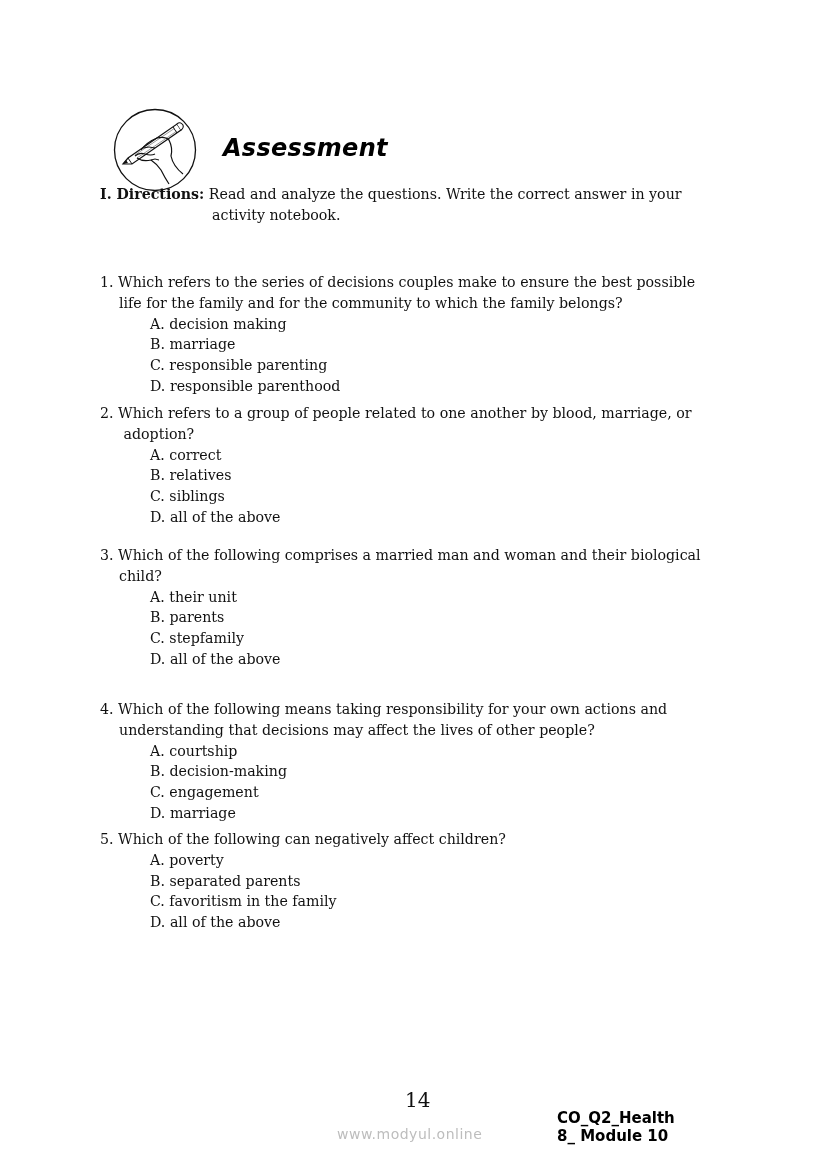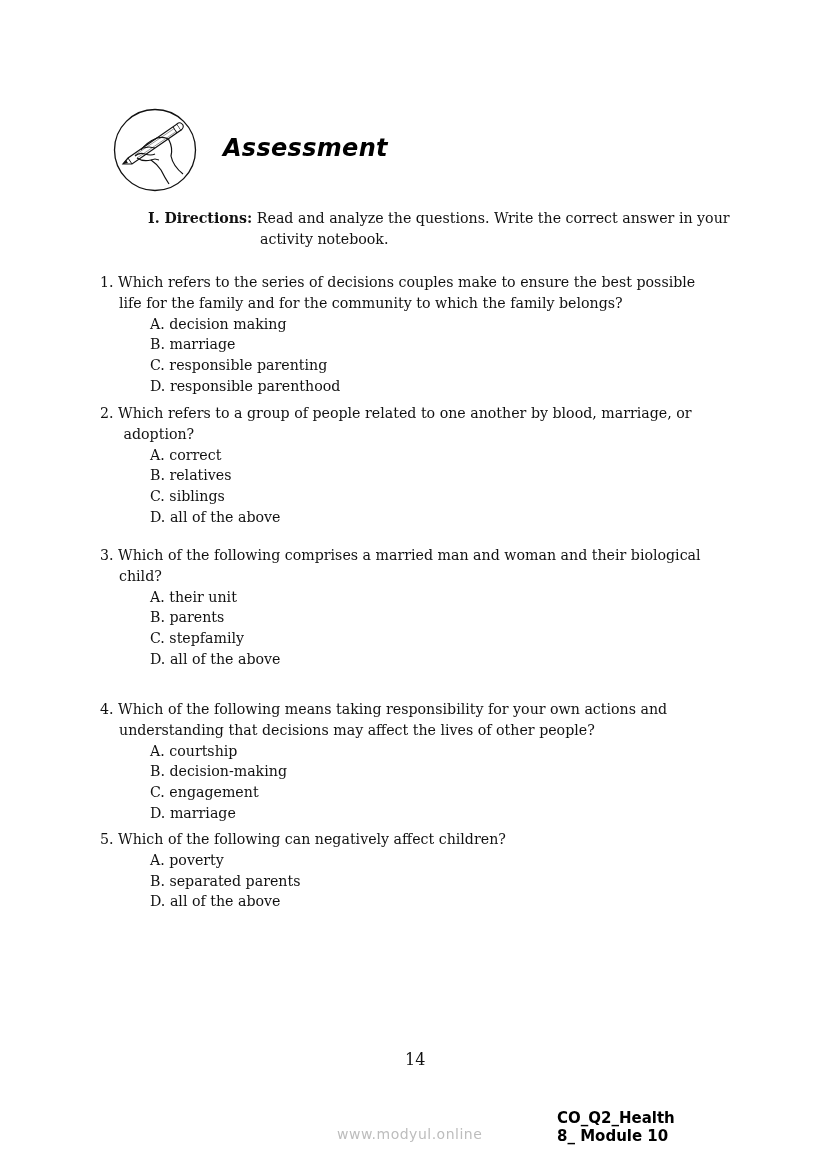--- a/index.html
+++ b/index.html
@@ -2,28 +2,28 @@
 <html><head>
 <meta charset="utf-8">
 <style>
   html, body { margin: 0; padding: 0; background: #ffffff; }
   body { width: 826px; height: 1169px; position: relative; overflow: hidden;
          font-family: "DejaVu Serif", "Liberation Serif", serif; color: #111; }
   .page { position: absolute; left: 0; top: 0; width: 658px; height: 1169px; }
   .icon-circle { position: absolute; left: 113px; top: 108px; width: 84px; height: 84px; }
   .title { position: absolute; left: 223px; top: 134px; font-family: "DejaVu Sans", sans-serif;
            font-weight: bold; font-style: italic; font-size: 24px; letter-spacing: 0.3px; color: #000; }
-  .directions { position: absolute; left: 100px; top: 208px; width: 628px; font-size: 14.2px; line-height: 21px; margin-left: 48px; }
+  .directions { position: absolute; left: 100px; top: 184px; width: 628px; font-size: 14.2px; line-height: 21px; }
   .directions .row1 { display: flex; justify-content: space-between; }
   .directions .label { font-weight: bold; }
   .directions .row2 { padding-left: 112px; }
   .q { position: absolute; left: 100px; width: 628px; font-size: 14.2px; line-height: 20.8px; }
   .q .stem { padding-left: 19px; text-indent: -19px; }
   .q .opt { padding-left: 50px; }
-  .pagenum { position: absolute; left: 405px; top: 1050px; font-size: 16px; }
+  .pagenum { position: absolute; left: 405px; top: 1088px; font-size: 20px; }
   .footer { position: absolute; left: 557px; top: 1109px; font-family: "DejaVu Sans", sans-serif;
             font-weight: bold; font-size: 15px; color: #000; }
   .watermark { position: absolute; left: 337px; top: 1126px; font-family: "DejaVu Sans", sans-serif;
                font-size: 14px; color: #bdbdbd; letter-spacing: 0.5px; }
 </style>
 </head>
 <body>
 
 <div class="page">
 
@@ -83,19 +83,20 @@
     <div class="opt">A. courtship</div>
     <div class="opt">B. decision-making</div>
     <div class="opt">C. engagement</div>
     <div class="opt">D. marriage</div>
   </div>
 
   <div class="q" style="top:829px;">
     <div class="stem"><span>5.</span> <span>Which of the following can negatively affect children?</span></div>
     <div class="opt">A. poverty</div>
     <div class="opt">B. separated parents</div>
+    <div class="opt">C. favoritism in the family</div>
     <div class="opt">D. all of the above</div>
   </div>
 
   <div class="pagenum">14</div>
   <div class="footer">CO_Q2_Health 8_ Module 10</div>
   <div class="watermark">www.modyul.online</div>
 </div>
 
 </body></html>

